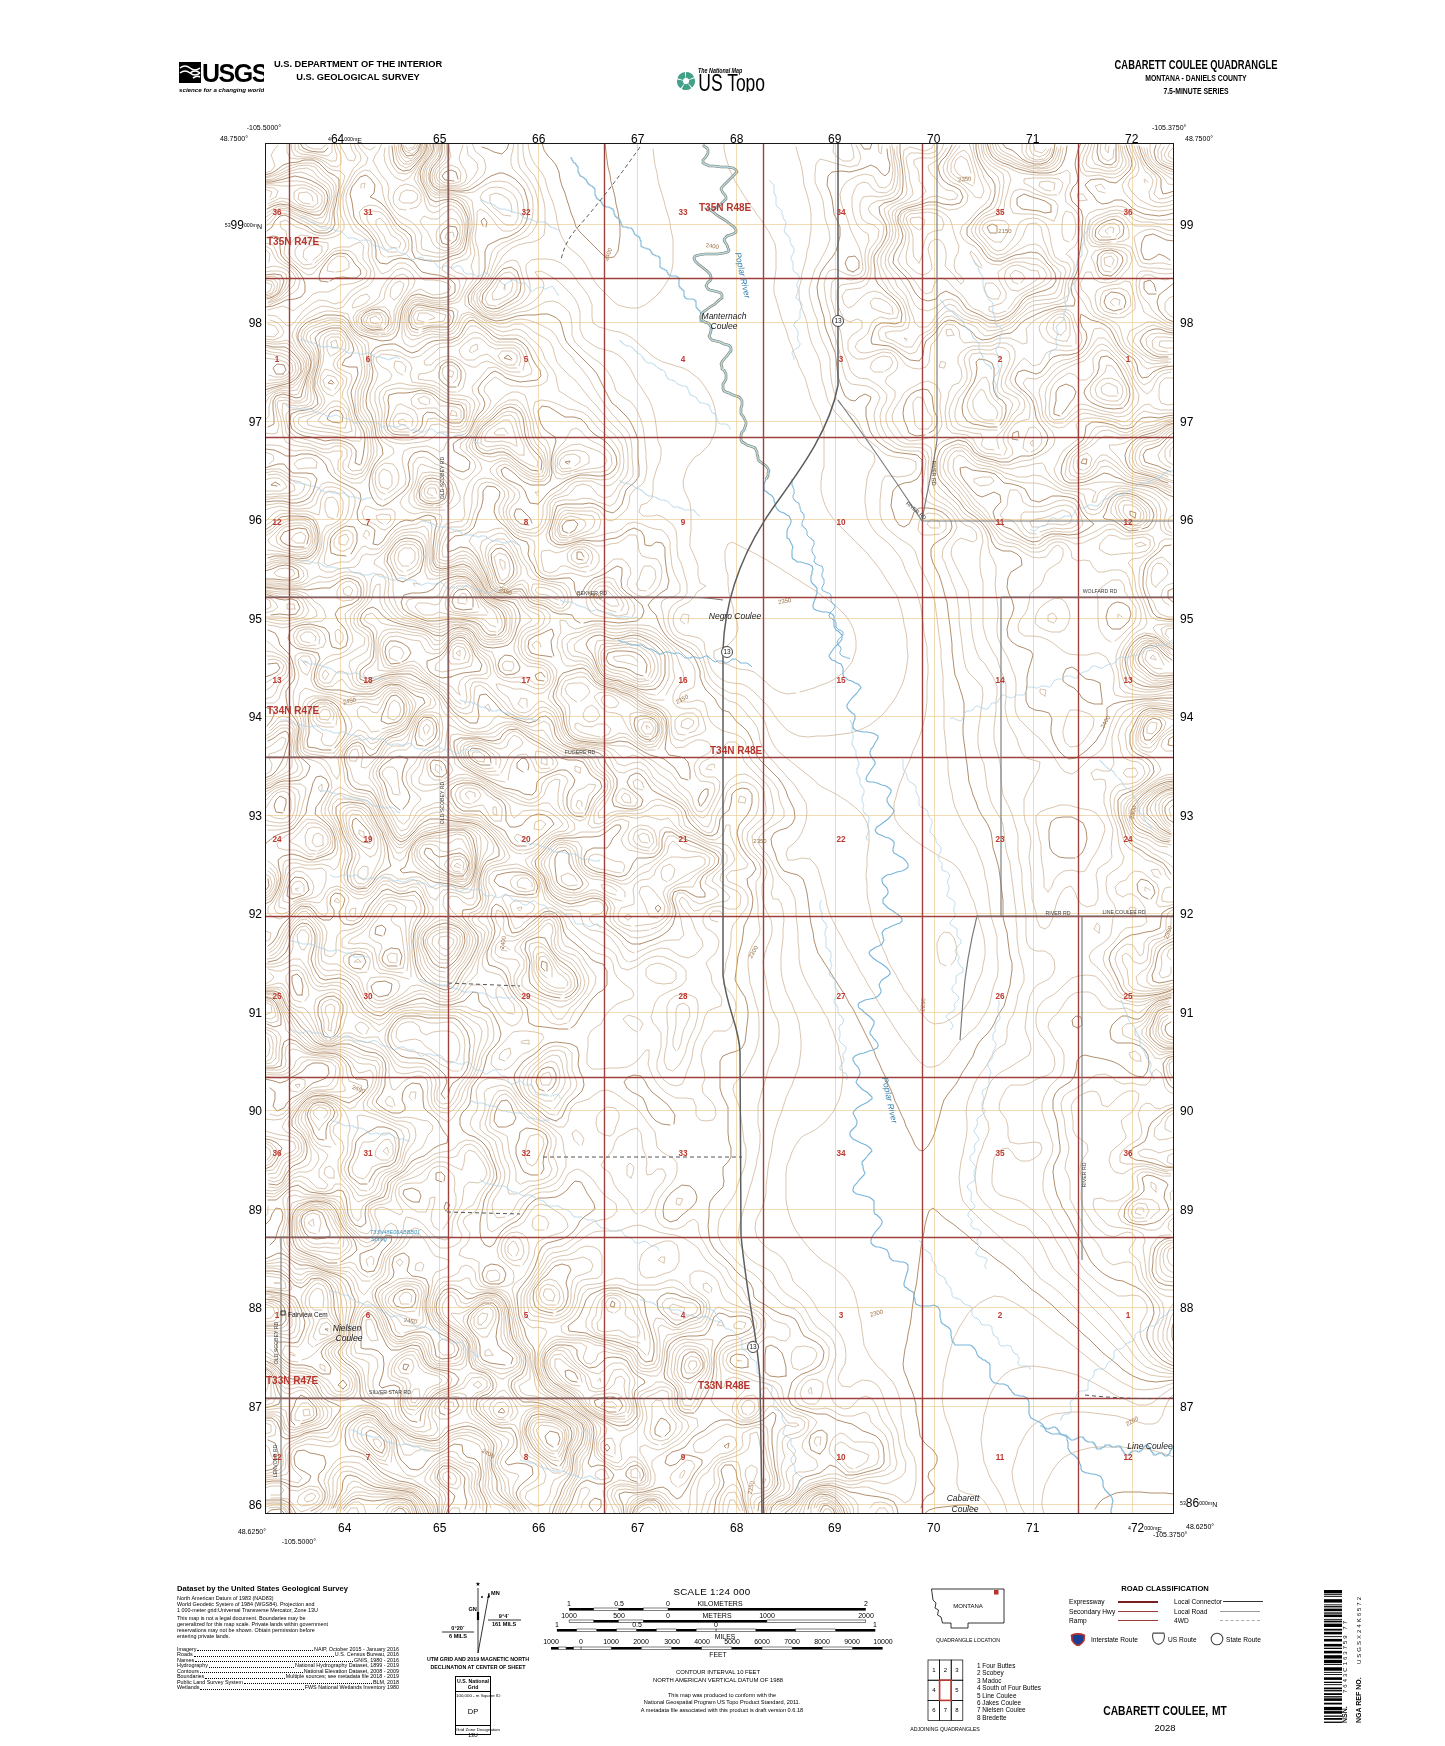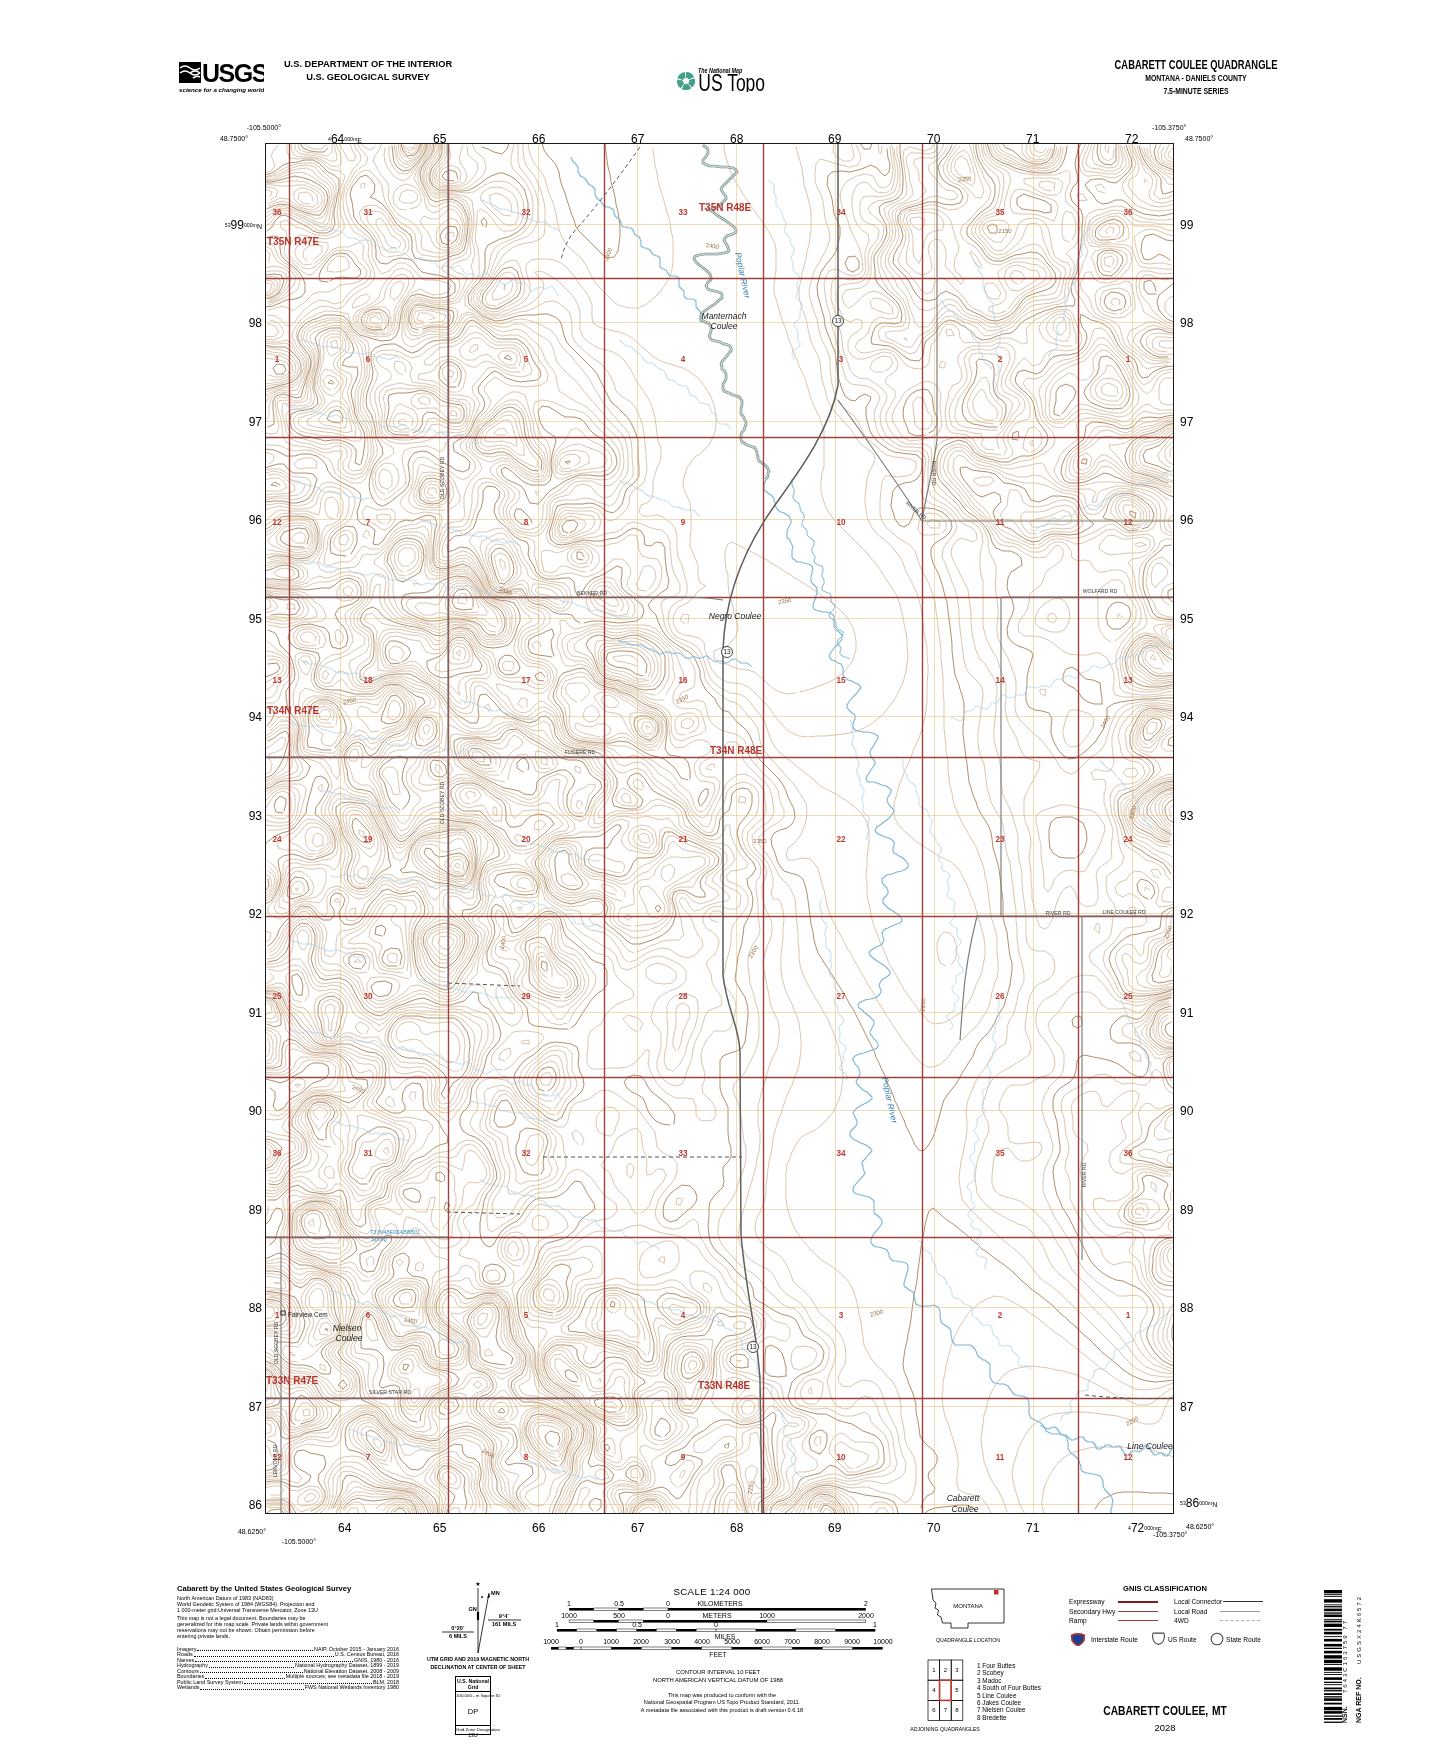--- a/index.html
+++ b/index.html
@@ -23,21 +23,21 @@
 <g stroke="#fff" stroke-width="1.6" fill="none">
 <path d="M1 8 Q6 4 11 8 T21 8"></path>
         <path d="M1 13 Q6 9 11 13 T21 13"></path>
         <path d="M11 13 Q16 9 21 13"></path>
 <path d="M14 18 Q18 15 21 17"></path>
       </g>
 <text x="23" y="22" font-family="Liberation Sans" font-weight="bold" font-size="25" letter-spacing="-1.5" fill="#000">USGS</text>
 <text x="0" y="31.5" font-family="Liberation Sans" font-weight="bold" font-style="italic" font-size="6.2" fill="#000">science for a changing world</text>
 </svg></div>
 
-<div class="hdr" style="left:262px;top:58px;width:212px">U.S. DEPARTMENT OF THE INTERIOR<br>U.S. GEOLOGICAL SURVEY</div>
+<div class="hdr" style="left:252px;top:58px;width:212px">U.S. DEPARTMENT OF THE INTERIOR<br>U.S. GEOLOGICAL SURVEY</div>
 
 <div style="position:absolute;left:676px;top:62px"><svg width="115" height="30" viewBox="0 0 115 30">
 <g fill="#43a089" transform="translate(10,19)">
 <g>
           <path d="M0 -9 A9 9 0 0 1 8.1 -3.9 L2.9 -1.4 A3.2 3.2 0 0 0 0 -3.2 Z"></path>
         </g>
 <g transform="rotate(72)">
           <path d="M0 -9 A9 9 0 0 1 8.1 -3.9 L2.9 -1.4 A3.2 3.2 0 0 0 0 -3.2 Z"></path>
         </g>
 <g transform="rotate(144)">
@@ -407,21 +407,21 @@
     <div class="clab r2" style="right:1197px;top:135px">48.7500°</div>
     <div class="clab" style="left:1152px;top:124px">-105.3750°</div>
     <div class="clab" style="left:1185px;top:135px">48.7500°</div>
     <div class="clab r2" style="right:1179px;top:1528px">48.6250°</div>
     <div class="clab r2" style="right:1129px;top:1538px">-105.5000°</div>
     <div class="clab" style="left:1186px;top:1523px">48.6250°</div>
     <div class="clab" style="left:1153px;top:1531px">-105.3750°</div>
   </div>
 
 <div style="position:absolute;left:177px;top:1584px;width:230px;font-family:'Liberation Sans',sans-serif">
-<div style="font-size:7.6px;font-weight:bold">Cabarett by the United States Geological Survey</div>
+<div style="font-size:7.6px;font-weight:bold">Dataset by the United States Geological Survey</div>
 <div style="font-size:5.4px;line-height:5.8px;margin-top:3px">
 North American Datum of 1983 (NAD83)<br>
 World Geodetic System of 1984 (WGS84).  Projection and<br>
 1 000-meter grid:Universal Transverse Mercator, Zone 13U</div>
 <div style="font-size:5.4px;line-height:5.8px;margin-top:3px">
 This map is not a legal document. Boundaries may be<br>
 generalized for this map scale. Private lands within government<br>
 reservations may not be shown. Obtain permission before<br>
 entering private lands.</div>
 <div style="font-size:5.4px;line-height:5.5px;margin-top:7px;width:222px">
@@ -604,21 +604,21 @@
     <div>2 Scobey</div>
     <div>3 Madoc</div>
     <div>4 South of Four Buttes</div>
     <div>5 Line Coulee</div>
     <div>6 Jakes Coulee</div>
     <div>7 Nielsen Coulee</div>
     <div>8 Bredette</div>
   </div>
 
 <div style="position:absolute;left:1067px;top:1584px;width:200px;font-family:'Liberation Sans',sans-serif">
-<div style="text-align:center;font-size:7.6px;font-weight:bold;width:196px">GNIS CLASSIFICATION</div>
+<div style="text-align:center;font-size:7.6px;font-weight:bold;width:196px">ROAD CLASSIFICATION</div>
 <div style="position:relative;height:30px;margin-top:5px;font-size:6.6px">
 <span style="position:absolute;left:2px;top:0">Expressway</span>
       <div style="position:absolute;left:51px;top:2.5px;height:2.6px;background:#7a1f1f;width:40px"></div>
 <span style="position:absolute;left:2px;top:9.5px">Secondary Hwy</span>
       <div style="position:absolute;left:51px;top:12.5px;height:1.8px;background:#9c3a36;width:40px"></div>
 <span style="position:absolute;left:2px;top:19px">Ramp</span>
       <div style="position:absolute;left:51px;top:22px;height:1.2px;background:#9c3a36;width:40px"></div>
 <span style="position:absolute;left:107px;top:0">Local Connector</span>
       <div style="position:absolute;left:156px;top:3px;height:1.4px;background:#333;width:40px"></div>
 <span style="position:absolute;left:107px;top:9.5px">Local Road</span>

